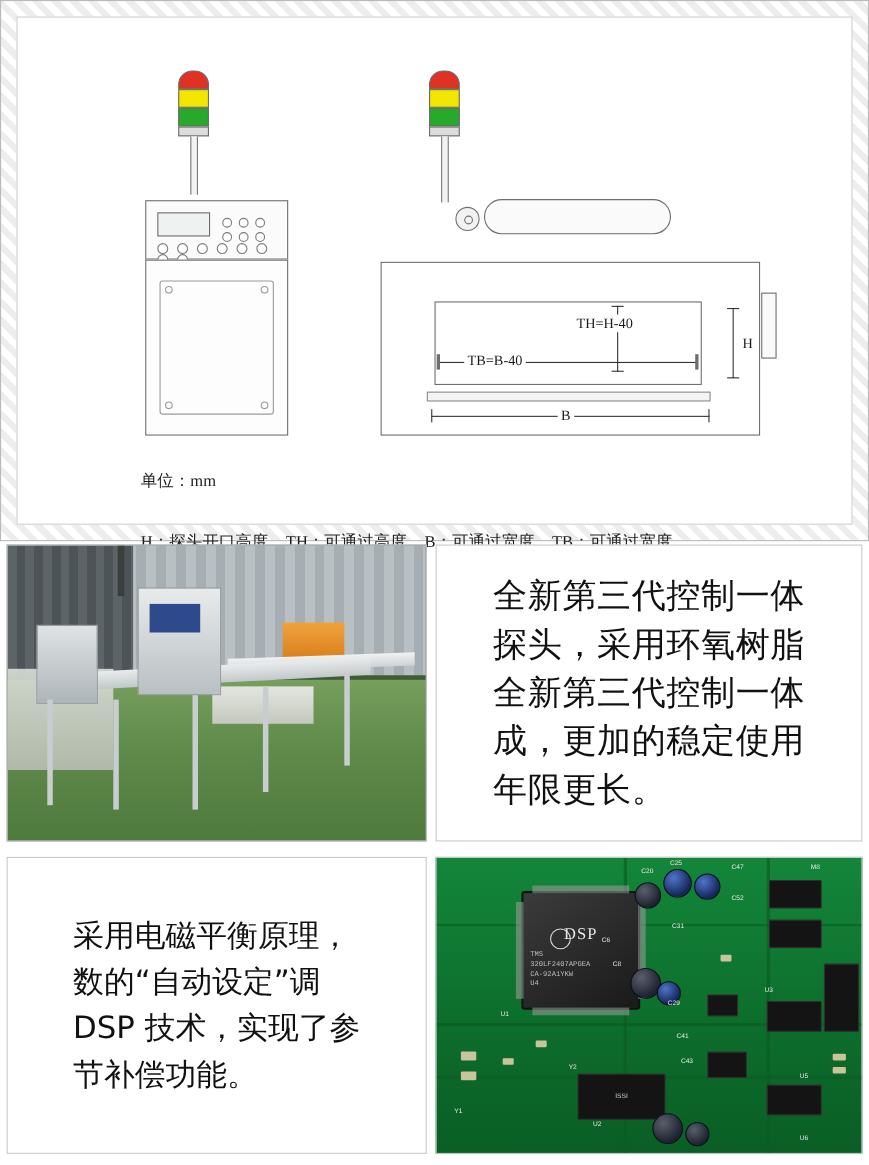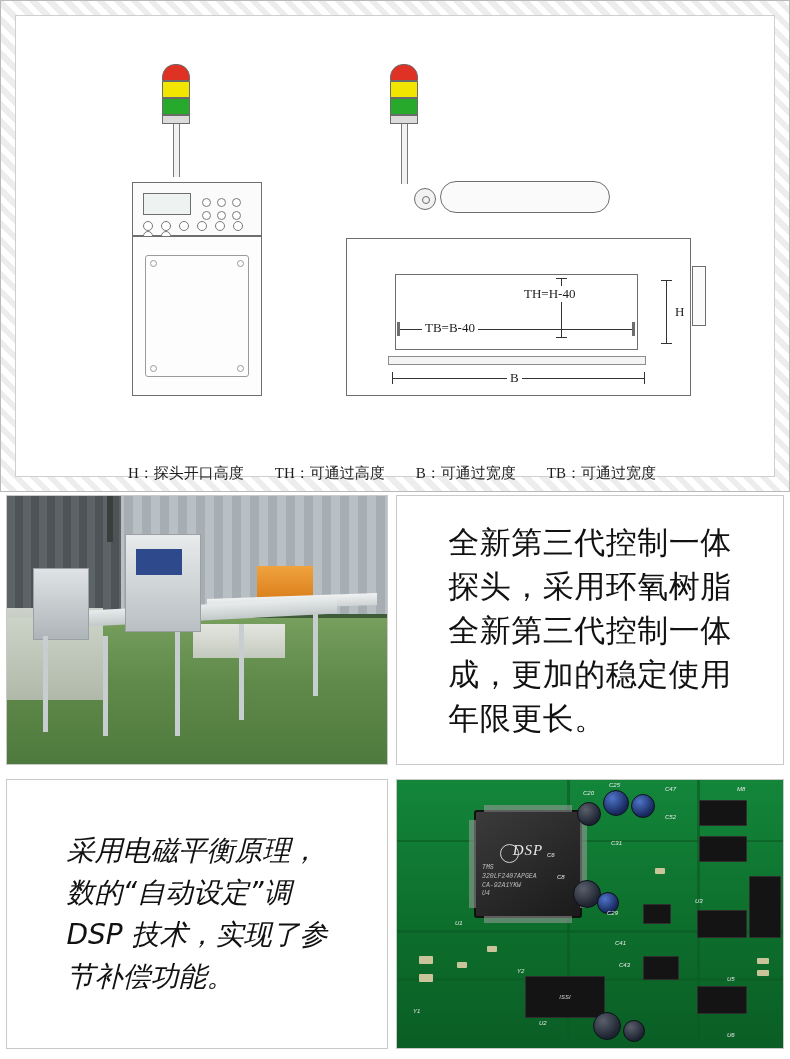--- a/index.html
+++ b/index.html
@@ -116,21 +116,21 @@
     background:#fff;padding:0 3px;white-space:nowrap;
   }
   .cap-end{position:absolute;width:3px;height:14px;background:#6e6e6e;}
 
   
   .legend{
     position:absolute;left:112px;top:412px;width:640px;
     font-family:"Liberation Serif", serif;color:#1d1d1d;
   }
   .legend .unit{font-size:15px;margin-bottom:9px;}
-  .legend .row{font-size:15px;display:flex;gap:31px;margin-top:36px;}
+  .legend .row{font-size:15px;display:flex;gap:16px;margin-top:36px;}
   .legend .row span{white-space:nowrap;}
 
   
   .mid{
     position:absolute;left:0;top:495px;width:790px;height:280px;
   }
   .photo-machine{
     position:absolute;left:6px;top:0;width:382px;height:270px;
     border:1px solid #c9c9c9;box-sizing:border-box;overflow:hidden;
     background:#7d8b86;
@@ -200,21 +200,21 @@
   }
   .cn-text{
     font-family:"DejaVu Sans", sans-serif;
     font-size:31px;line-height:1.42;color:#111;
     letter-spacing:.5px;
     padding:0 16px;
   }
 
   
   .bot{
-    position:absolute;left:0;top:779px;width:790px;height:276px;font-style:italic;
+    position:absolute;left:0;top:779px;width:790px;height:276px;
   }
   .text-card-b{
     position:absolute;left:6px;top:0;width:382px;height:270px;
     border:1px solid #c9c9c9;box-sizing:border-box;background:#fff;
     display:flex;align-items:center;justify-content:center;
   }
   .cn-text-b{
     font-family:"DejaVu Sans", sans-serif;
     font-size:28px;line-height:1.5;color:#111;padding:0 14px;
   }
@@ -343,20 +343,21 @@
       <div class="tick" style="left:645px;top:264px;width:11px;height:1px;"></div>
       <div class="tick" style="left:645px;top:327px;width:11px;height:1px;"></div>
       <div class="dimtext" style="left:656px;top:288px;">H</div>
 
       <div class="dim-line dim-h" style="left:376px;top:362px;width:253px;"></div>
       <div class="tick" style="left:376px;top:356px;width:1px;height:12px;"></div>
       <div class="tick" style="left:628px;top:356px;width:1px;height:12px;"></div>
       <div class="dimtext" style="left:491px;top:354px;">B</div>
 
       <div class="legend">
+        <div class="unit">单位：mm</div>
         <div class="row">
           <span>H：探头开口高度</span>
           <span>TH：可通过高度</span>
           <span>B：可通过宽度</span>
           <span>TB：可通过宽度</span>
         </div>
       </div>
 
     </div>
   </div>

